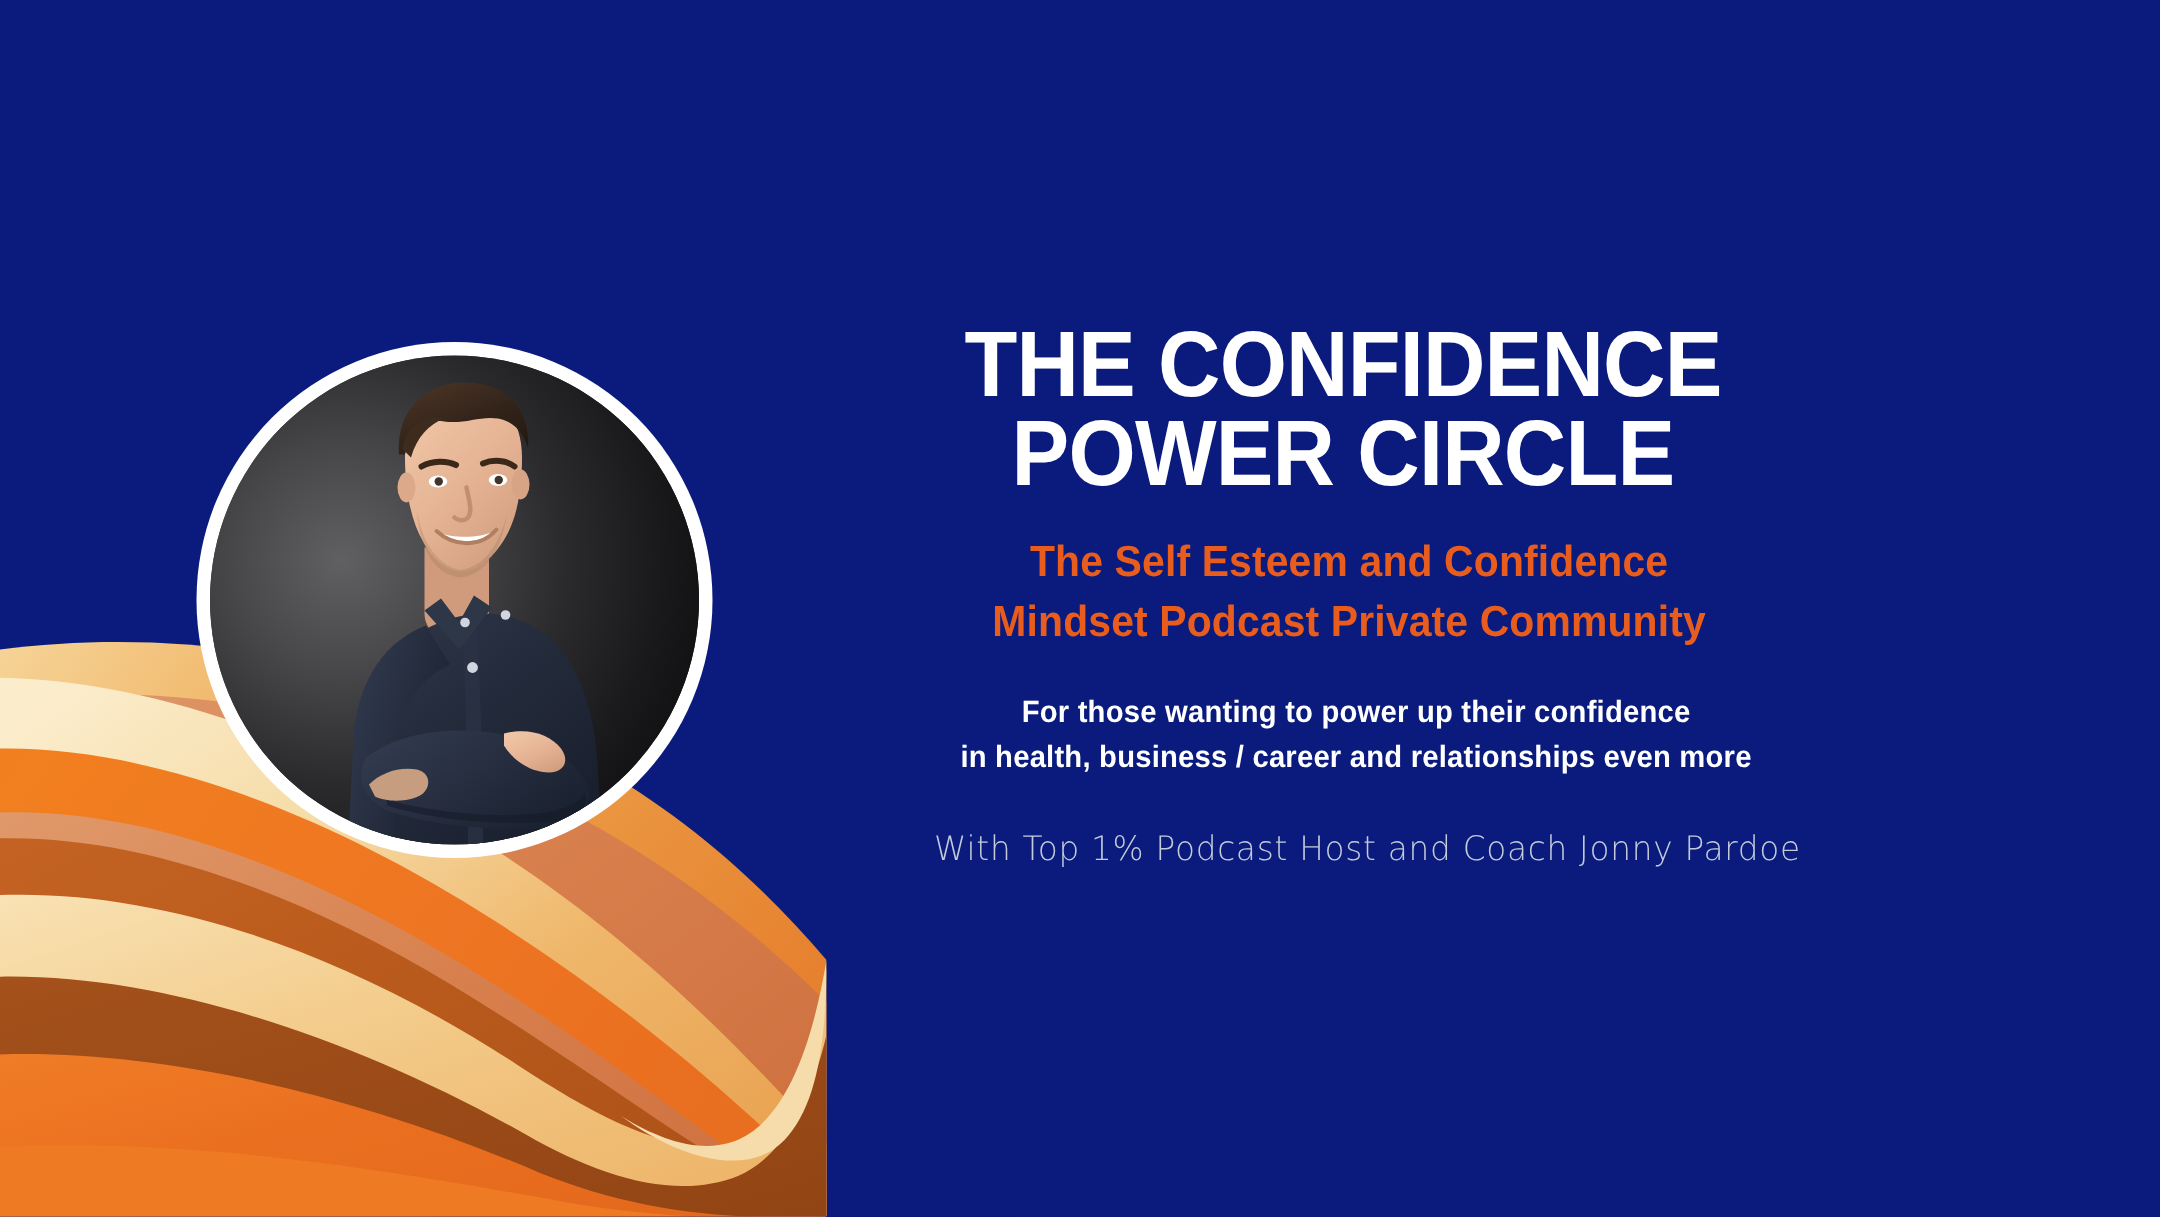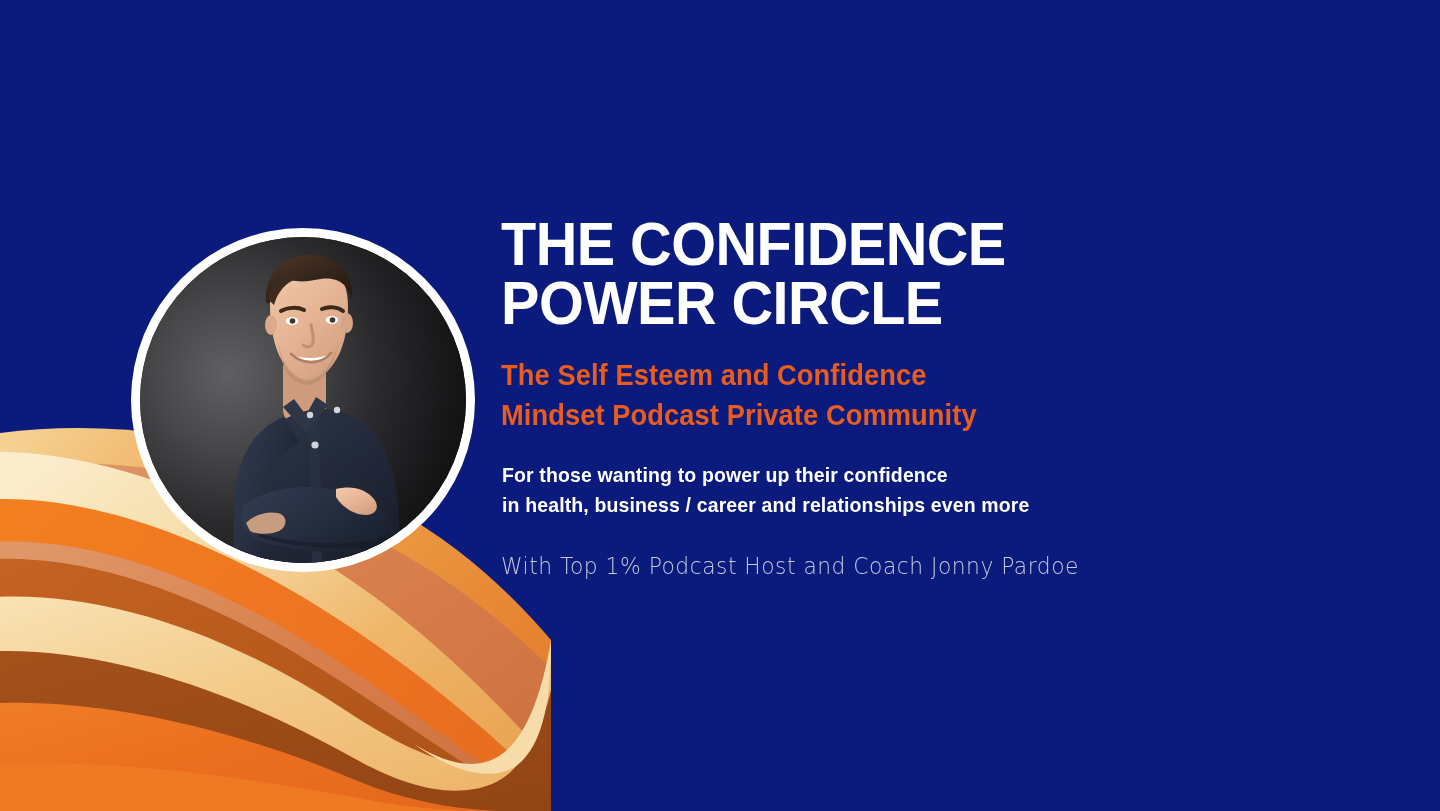--- a/index.html
+++ b/index.html
@@ -39,21 +39,21 @@
     position:relative;
     width:100%; height:100%;
     border-radius:50%;
     overflow:hidden;
     background:
       radial-gradient(circle at 26% 44%, #5a5a5c 0%, #3b3b3d 26%, #242426 54%, #161617 78%, #0e0e0f 100%);
   }
   #portrait-figure { position:absolute; left:0; top:0; width:100%; height:100%; }
 
   
-  #copy { position:absolute; left:501px; top:214px; width:820px; z-index:6; }
+  #copy { position:absolute; left:514px; top:214px; width:820px; z-index:6;text-align:center; }
 
   #main-title {
     font-family:"Liberation Sans Narrow","Liberation Sans","DejaVu Sans Condensed",sans-serif;
     font-weight:700;
     font-size:62px;
     line-height:59px;
     letter-spacing:-0.6px;
     color:#ffffff;
     text-transform:uppercase;
     transform:scaleX(0.93);

